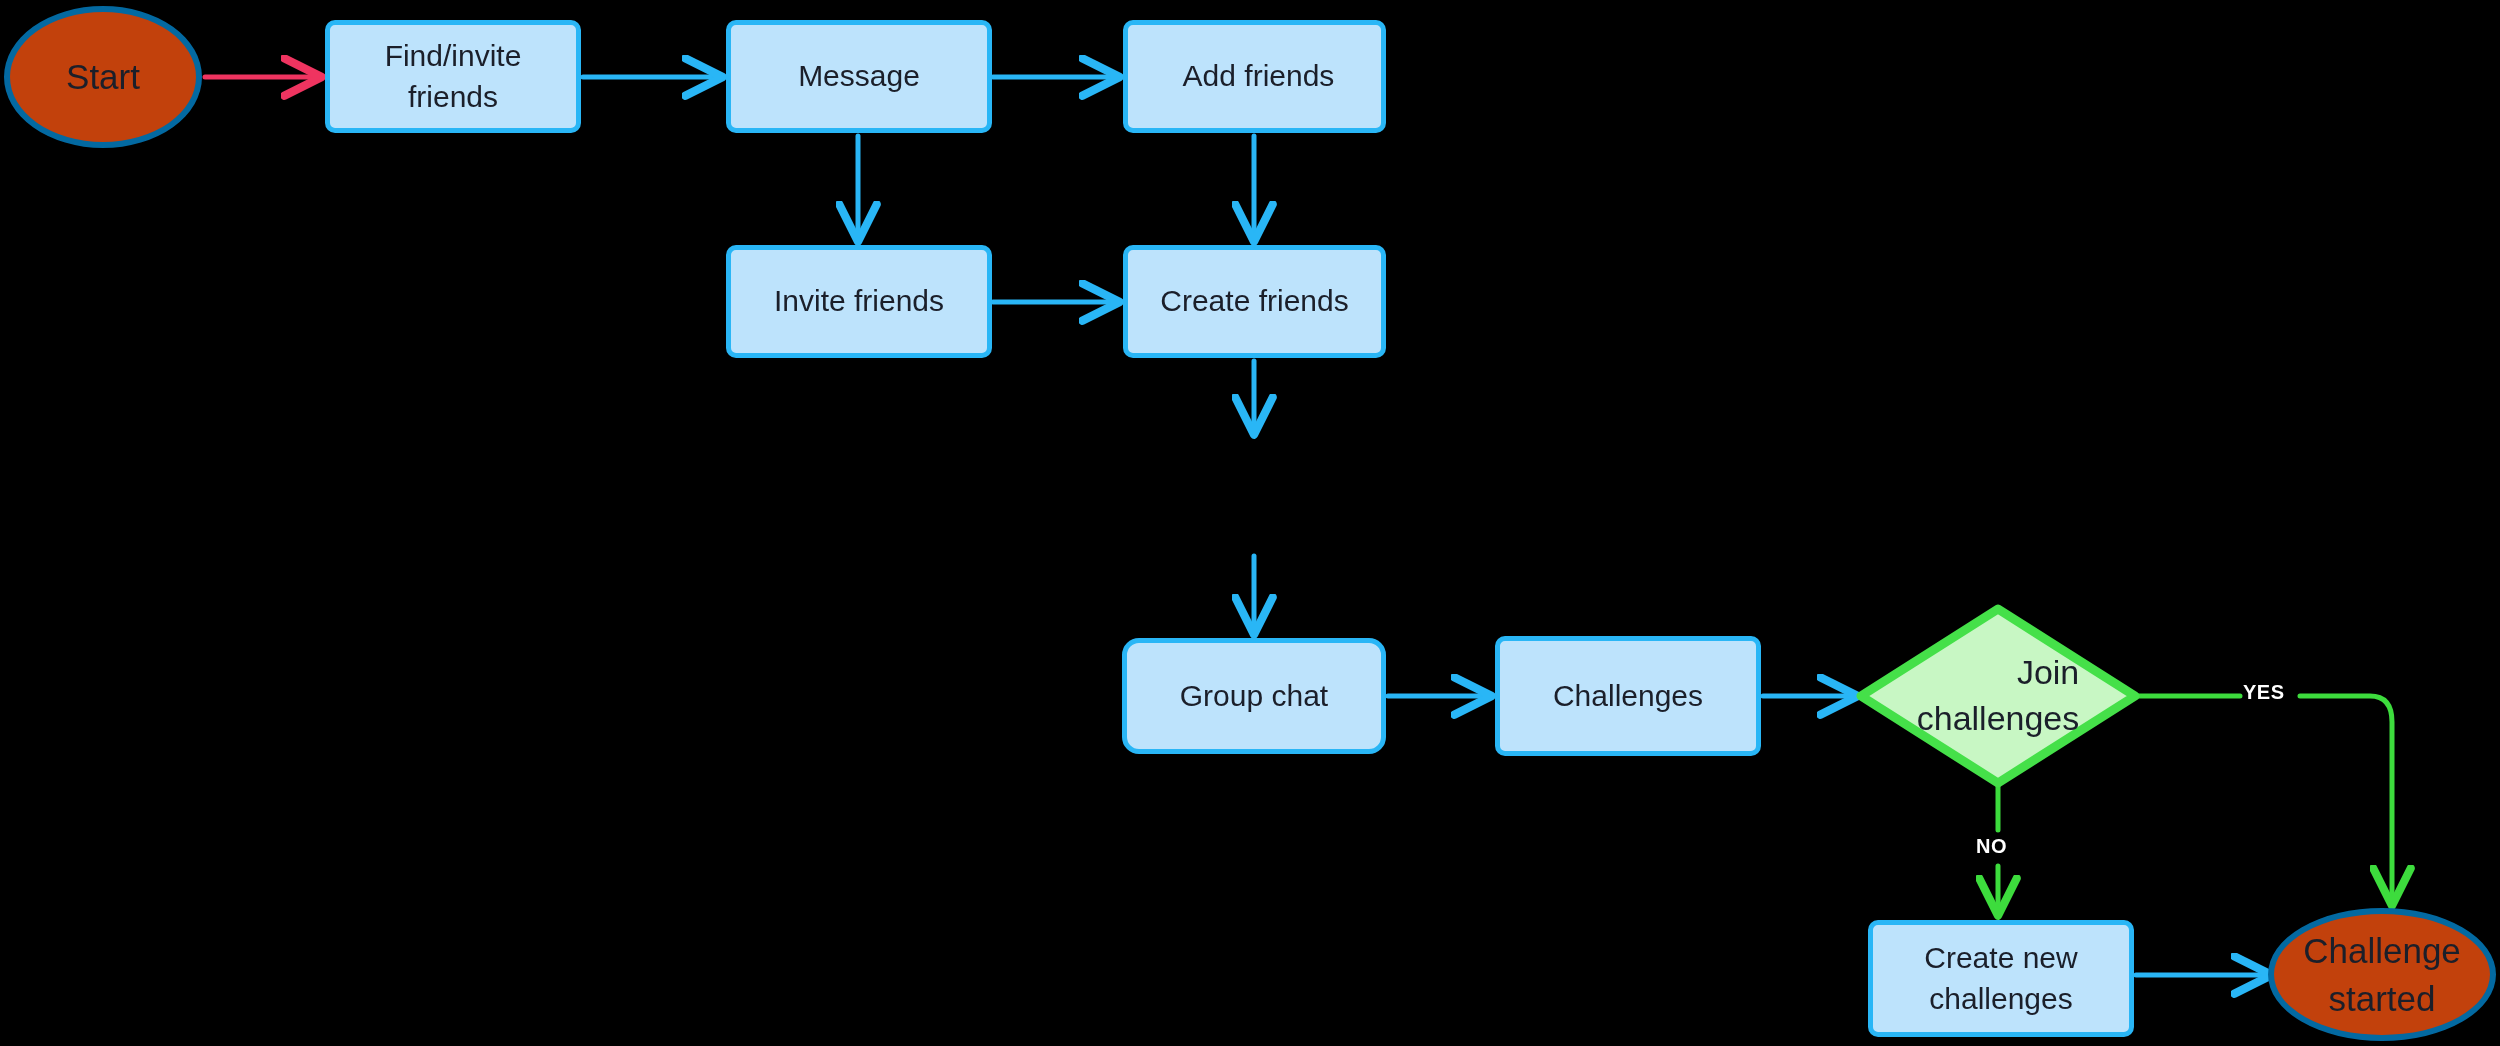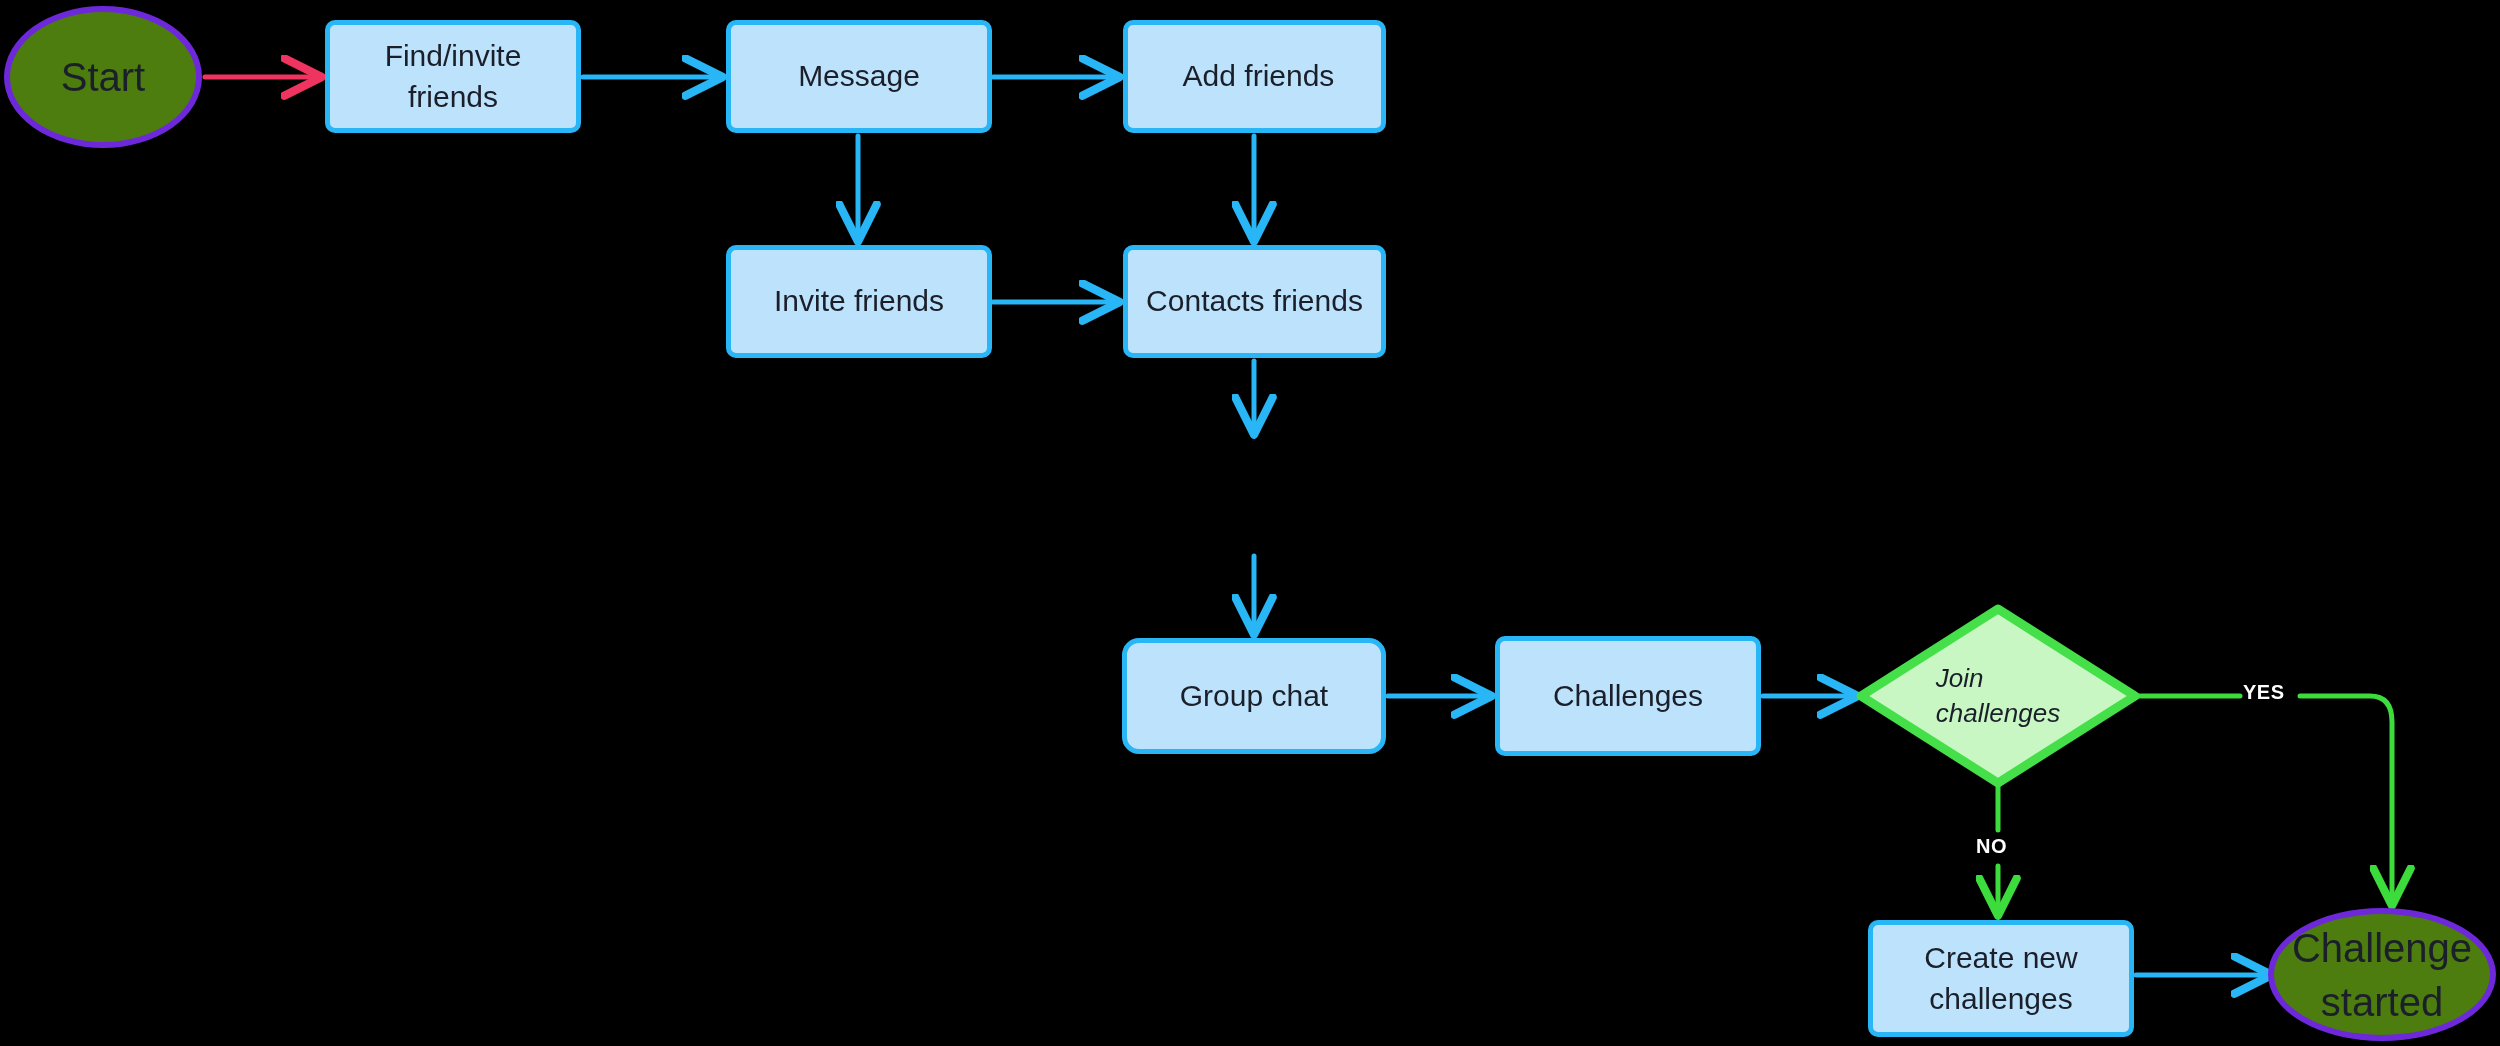--- a/index.html
+++ b/index.html
@@ -7,28 +7,28 @@
   body{width:2500px;height:1046px;overflow:hidden;font-family:"Liberation Sans",sans-serif;}
   #stage{position:relative;width:2500px;height:1046px;background:#000;}
   svg#edges{position:absolute;left:0;top:0;width:2500px;height:1046px;}
 
   .node{position:absolute;box-sizing:border-box;display:flex;align-items:center;
         justify-content:center;text-align:center;}
   .node .lbl{display:block;line-height:1.35;white-space:pre-line;}
 
   .proc{background:#bde3fc;border:5px solid #29b6f6;border-radius:10px;
         color:#1b1f2a;font-size:30px;}
-  .term{background:#4d7c0f;border:6px solid #6d28d9;border-radius:50%;
-        color:#1b1f2a;font-size:40px;}
+  .term{background:#c2410c;border:6px solid #0369a1;border-radius:50%;
+        color:#1b1f2a;font-size:35px;}
 
   .dia-wrap{position:absolute;}
   .dia-wrap .dlabel{position:absolute;left:0;top:0;width:100%;height:100%;
-        display:flex;align-items:center;justify-content:center;text-align:left;
-        color:#1b1f2a;font-size:26px;line-height:1.35;white-space:pre-line;
-        pointer-events:none;font-style:italic;}
+        display:flex;align-items:center;justify-content:center;text-align:right;
+        color:#1b1f2a;font-size:34px;line-height:1.35;white-space:pre-line;
+        pointer-events:none;}
 
   .edge-label{position:absolute;color:#ffffff;font-size:20px;font-weight:bold;
         letter-spacing:.5px;white-space:nowrap;}
 </style>
 </head>
 <body>
 
 <div id="stage">
 
   <svg id="edges" viewBox="0 0 2500 1046" xmlns="http://www.w3.org/2000/svg">
@@ -89,21 +89,21 @@
 
   <div class="node proc" style="left:1123px;top:20px;width:263px;height:113px;padding-left:8px;">
     <span class="lbl">Add friends</span>
   </div>
 
   <div class="node proc" style="left:726px;top:245px;width:266px;height:113px;">
     <span class="lbl">Invite friends</span>
   </div>
 
   <div class="node proc" style="left:1123px;top:245px;width:263px;height:113px;">
-    <span class="lbl">Contacts friends</span>
+    <span class="lbl">Create friends</span>
   </div>
 
 
   <div class="node proc" style="left:1122px;top:638px;width:264px;height:116px;border-radius:17px;">
     <span class="lbl">Group chat</span>
   </div>
 
   <div class="node proc" style="left:1495px;top:636px;width:266px;height:120px;">
     <span class="lbl">Challenges</span>
   </div>

